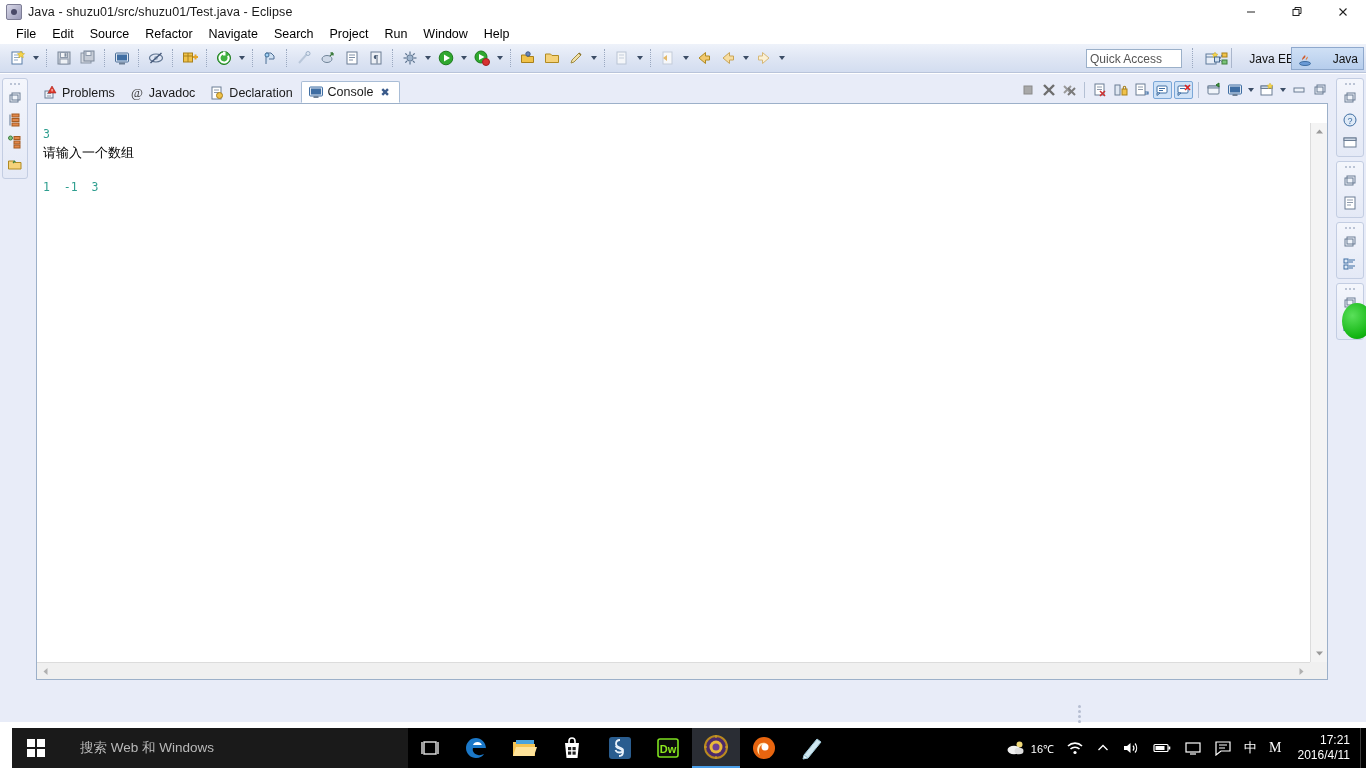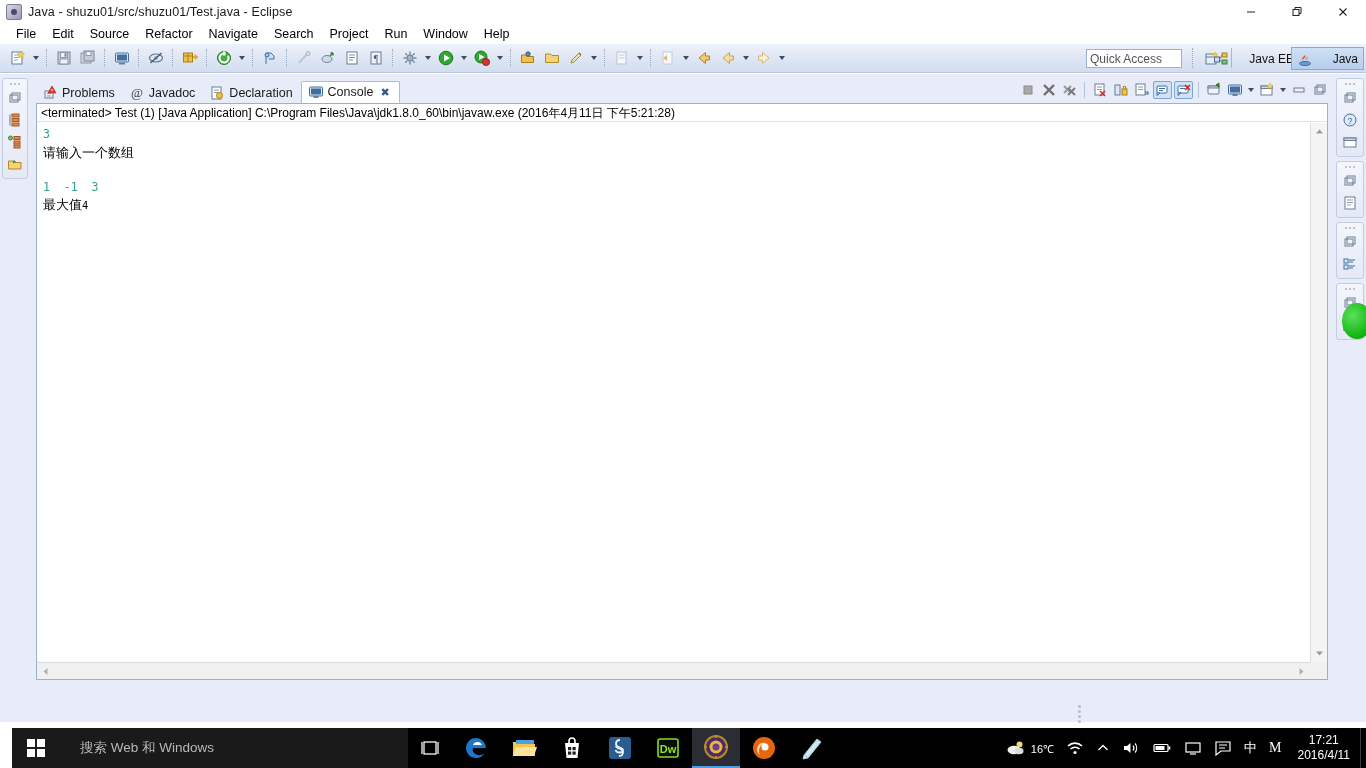--- a/index.html
+++ b/index.html
@@ -272,21 +272,21 @@
   .tray {
     position: absolute; right: 0; top: 728px; height: 40px;
     display: flex; align-items: center; color: #fff; font-size: 12px;
   }
   .tray-item {
     height: 40px; display: flex; align-items: center; justify-content: center;
     padding: 0 6px;
   }
   .clock {
     height: 40px; display: flex; flex-direction: column;
-    align-items: center; justify-content: center;
+    align-items: flex-end; justify-content: center;
     font-size: 12px; color: #fff; padding: 0 10px; line-height: 15px;
   }
   .tray-edge { width: 6px; height: 40px; border-left: 1px solid #3a3a3a; }
   svg { display: block; }
 </style>
 </head>
 <body>
 
 <div id="app">
 
@@ -818,28 +818,26 @@
       </div>
       <div class="tt-btn">
         <svg class="ic" viewBox="0 0 16 16">
           <rect x="3" y="5" width="8" height="7" fill="#eef2f8" stroke="#6b7d94"></rect>
           <rect x="5" y="3" width="8" height="7" fill="none" stroke="#6b7d94"></rect>
         </svg>
       </div>
     </div>
 
     <div class="console-frame">
-      <div class="console-head">&lt;terminated&gt; Test (1) [Java Application] C:\Program Files\Java\jdk1.8.0_60\bin\javaw.exe (2016年4月11日 下午5:21:28)</div>
 
       <div class="console-body">
         <div class="cline in">3</div>
         <div class="cline">请输入一个数组</div>
         <div class="cline blank"></div>
         <div class="cline in">1  -1  3</div>
-        <div class="cline"><span>最大值</span><span class="mixed-num">4</span></div>
       </div>
 
       <div class="vscroll">
         <div class="sb-arrow" style="top:0;">
           <svg width="9" height="9" viewBox="0 0 9 9">
               <polygon points="4.5,2.5 8,6.5 1,6.5" fill="#9a9a9a"></polygon>
             </svg>
         </div>
         <div class="sb-arrow" style="bottom:0;">
           <svg width="9" height="9" viewBox="0 0 9 9">

